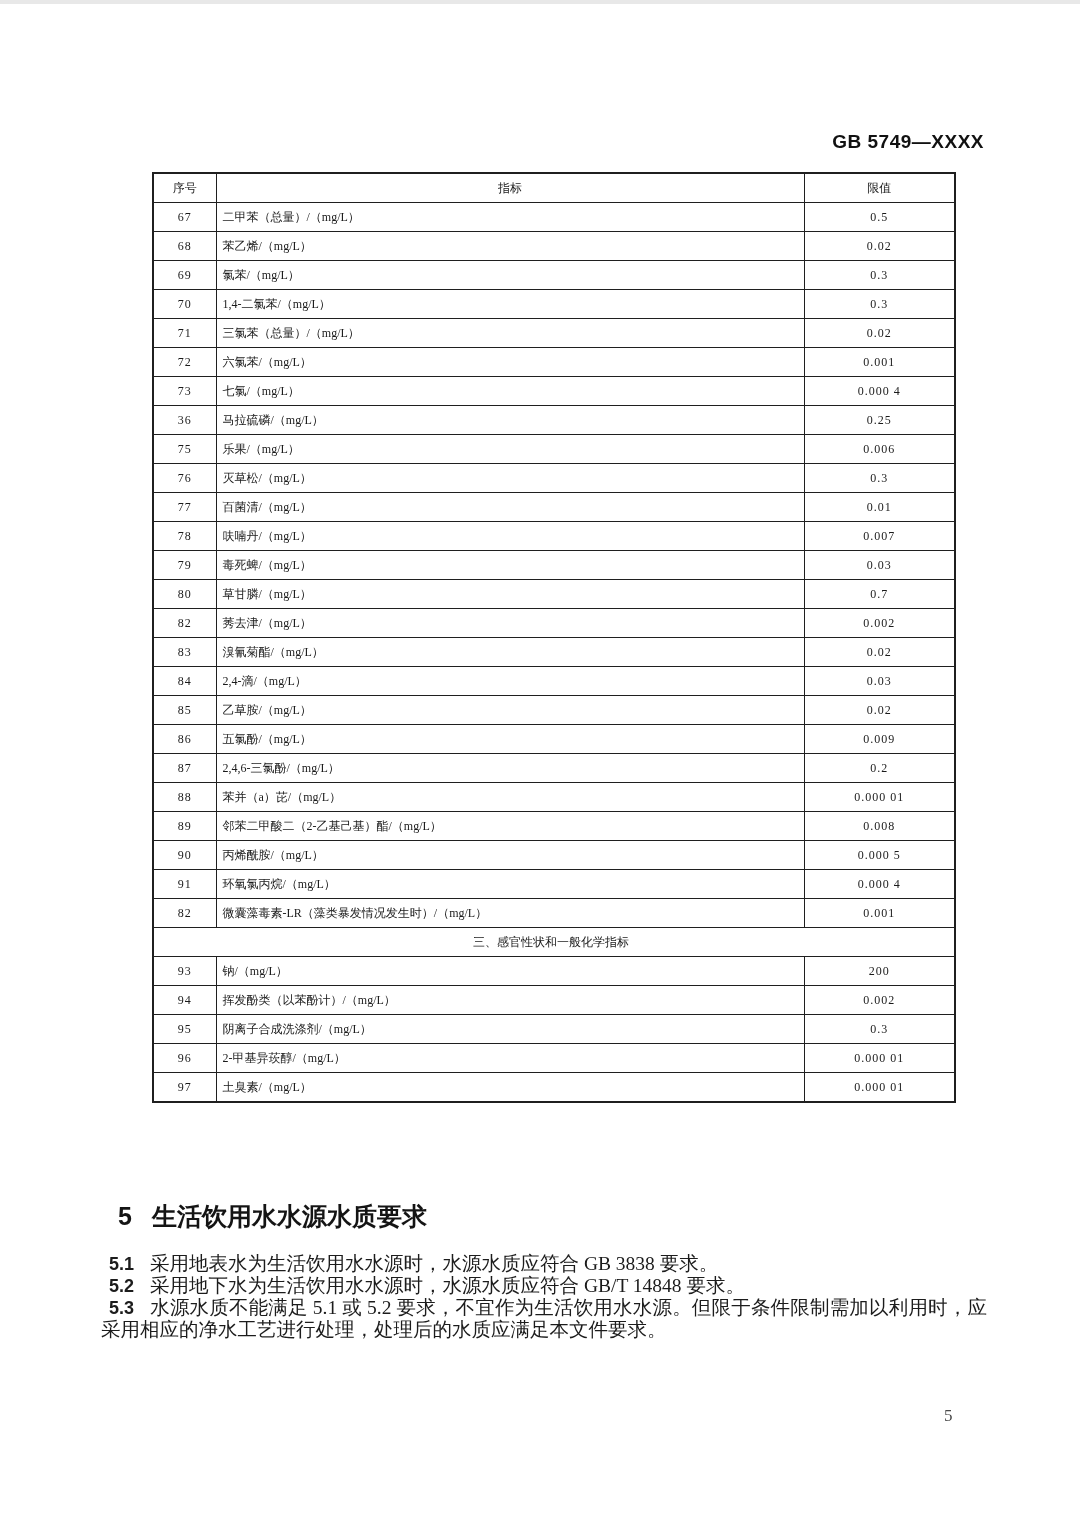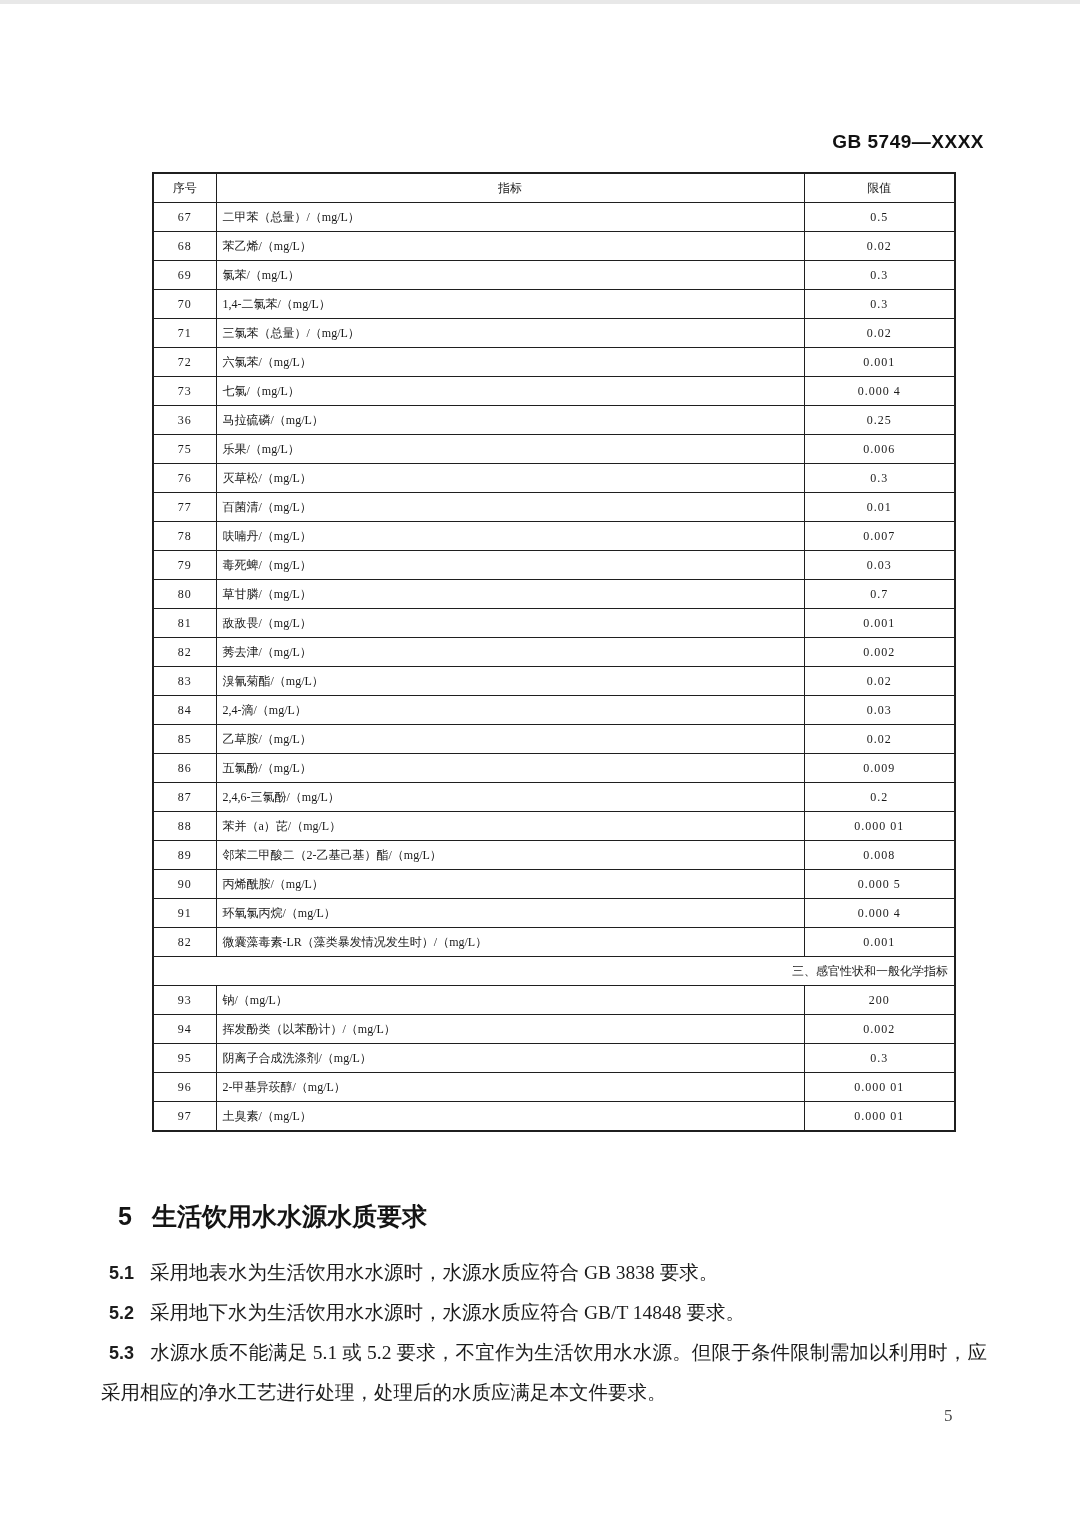--- a/index.html
+++ b/index.html
@@ -40,38 +40,38 @@
     white-space:nowrap;
   }
   col.c-no{width:63px;}
   col.c-ind{width:588px;}
   col.c-lim{width:151px;}
   th{text-align:center;}
   td.no{text-align:center;letter-spacing:1px;}
   td.ind{text-align:left;padding-left:10px;}
   td.lim{text-align:center;letter-spacing:1px;}
   tr.section td{
-    text-align:right;
+    text-align:center;
     padding-left:0;
   }
   .sec-heading{
     position:absolute;
     left:118px;top:1196px;
     font-family:"Liberation Sans","DejaVu Sans",sans-serif;
     font-weight:bold;
     font-size:25px;
     color:#141414;
   }
   .sec-heading .hnum{margin-right:20px;}
   .clauses{
     position:absolute;
     left:101px;top:1249px;
     width:886px;
     font-size:19.5px;
-    line-height:40px;
+    line-height:22px;
     text-align:justify;
   }
   .clauses p{margin:0;text-indent:8px;}
   .cnum{
     font-family:"Liberation Sans","DejaVu Sans",sans-serif;
     font-weight:bold;
     font-size:18px;
     margin-right:16px;
   }
   .page-number{
@@ -166,25 +166,20 @@
           <td class="no">79</td>
           <td class="ind">毒死蜱/（mg/L）</td>
           <td class="lim">0.03</td>
         </tr>
         <tr>
           <td class="no">80</td>
           <td class="ind">草甘膦/（mg/L）</td>
           <td class="lim">0.7</td>
         </tr>
         <tr>
-          <td class="no">81</td>
-          <td class="ind">敌敌畏/（mg/L）</td>
-          <td class="lim">0.001</td>
-        </tr>
-        <tr>
           <td class="no">82</td>
           <td class="ind">莠去津/（mg/L）</td>
           <td class="lim">0.002</td>
         </tr>
         <tr>
           <td class="no">83</td>
           <td class="ind">溴氰菊酯/（mg/L）</td>
           <td class="lim">0.02</td>
         </tr>
         <tr>

